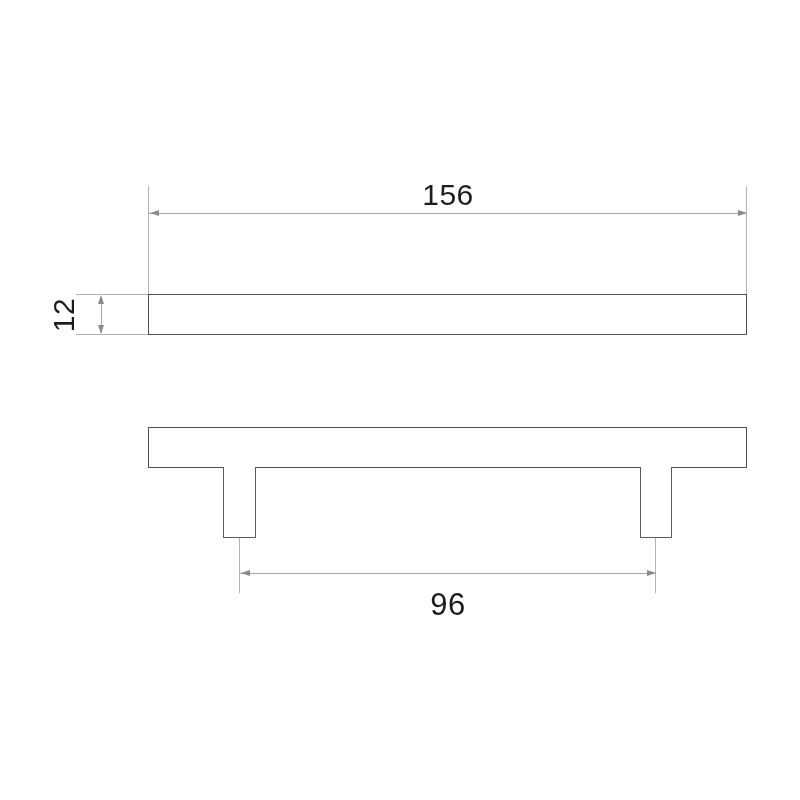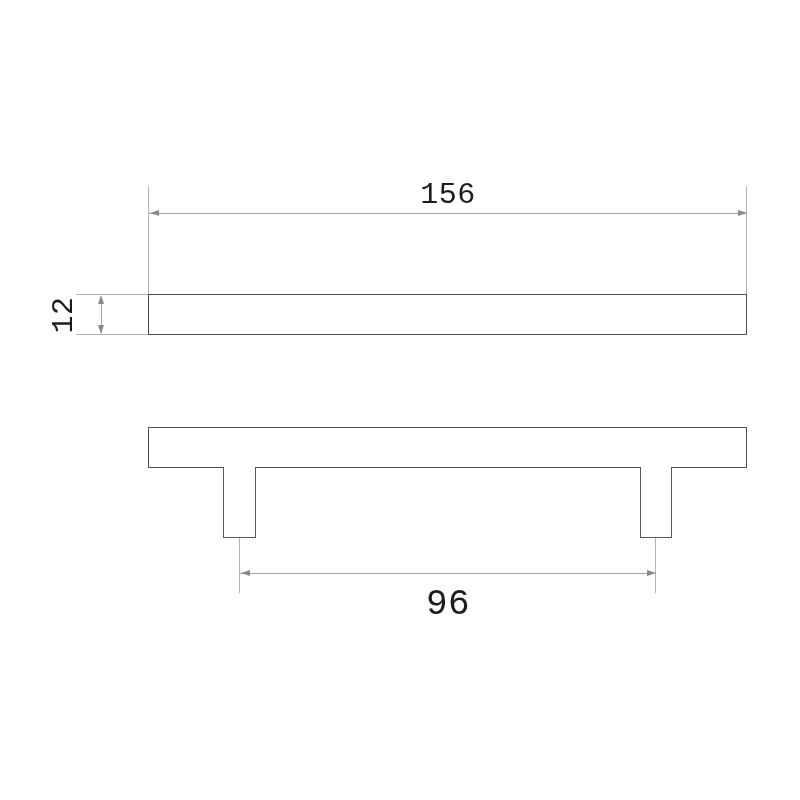--- a/index.html
+++ b/index.html
@@ -6,21 +6,21 @@
     margin: 0;
     padding: 0;
     background: #ffffff;
   }
   .canvas {
     position: relative;
     width: 800px;
     height: 800px;
     background: #ffffff;
     overflow: hidden;
-    font-family: Liberation Mono, monospace;
+    font-family: Liberation Sans, sans-serif;
   }
   
   .part-rect {
     position: absolute;
     box-sizing: border-box;
     background: #ffffff;
     border: 1.5px solid #4f4f4f;
   }
   .post {
     position: absolute;
@@ -109,17 +109,17 @@
 
     <div class="post" style="left:223px; top:467px; width:33px; height:71px;"></div>
     <div class="post" style="left:640px; top:467px; width:32px; height:71px;"></div>
 
     <div>
       <div class="ext-line-v" style="left:239px; top:538px; height:55px;"></div>
       <div class="ext-line-v" style="left:655px; top:538px; height:55px;"></div>
       <div class="dim-line-h" style="left:240px; top:573px; width:416px;"></div>
       <div class="arr left" style="left:241px; top:570px;"></div>
       <div class="arr right" style="left:647px; top:570px;"></div>
-      <div class="dim-label" style="left:240px; top:589px; width:416px; font-size:36px;">96</div>
+      <div class="dim-label" style="left:240px; top:589px; width:416px; font-size:31px;">96</div>
     </div>
   </div>
 
 </div>
 
 </body></html>

